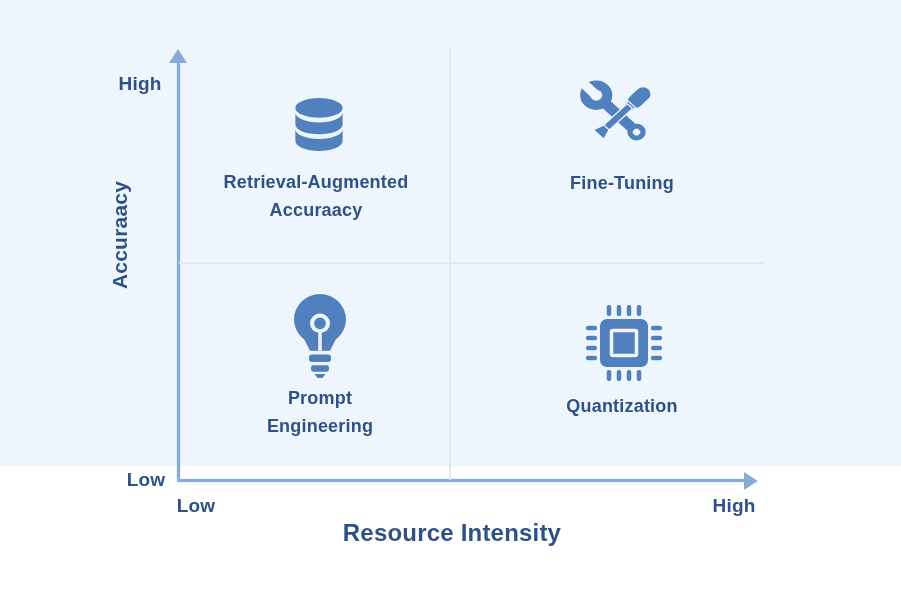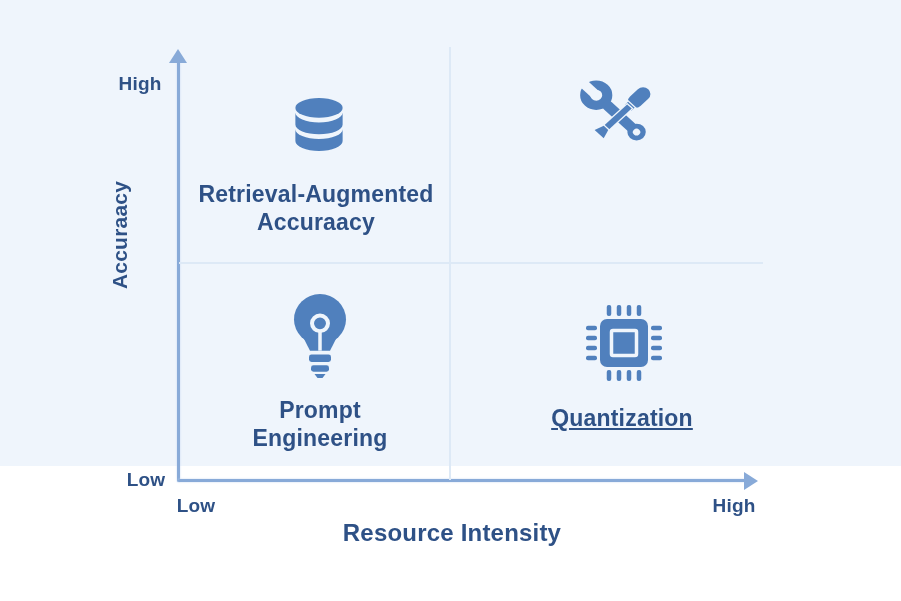--- a/index.html
+++ b/index.html
@@ -33,26 +33,26 @@
        font-weight:700; white-space:nowrap; letter-spacing:0.2px; }
   .tick { font-size:19px; }
   #tickYHigh { left:140px; top:84px; }
   #tickYLow  { left:146px; top:480px; }
   #tickXLow  { left:196px; top:506px; }
   #tickXHigh { left:734px; top:506px; }
   #yTitle { left:120px; top:235px; font-size:21px; transform:translate(-50%,-50%) rotate(-90deg); }
   #xTitle { left:452px; top:533px; font-size:24px; }
 
   .qlabel { position:absolute; transform:translate(-50%,-50%); color:var(--text,#2e5186);
-            font-weight:700; font-size:23px; line-height:28px; text-align:center;
-            white-space:nowrap; letter-spacing:0.2px;margin-top:12px; }
+            font-weight:700; font-size:18px; line-height:28px; text-align:center;
+            white-space:nowrap; letter-spacing:0.2px; }
   #ragLabel { left:316px; top:196px; }
   #ftLabel  { left:622px; top:183px; }
   #peLabel  { left:320px; top:412px; }
-  #qzLabel  { left:622px; top:406px;text-decoration:underline; }
+  #qzLabel  { left:622px; top:406px; }
 
   
   .icon { position:absolute; transform:translate(-50%,-50%); line-height:0; }
   #dbIcon    { left:319px; top:125px; }
   #toolsIcon { left:619px; top:116px; }
   #bulbIcon  { left:320px; top:336px; }
   #chipIcon  { left:624px; top:343px; }
 
   .fillc    { fill: var(--icon,#5080bd); }
   .bgfill   { fill: var(--background,#eff5fc); }
@@ -102,20 +102,23 @@
         <circle class="bgfill" cx="50" cy="77" r="4"></circle>
       </g>
       <g transform="rotate(45 50 50)">
         <rect class="sd" x="42" y="5" width="16" height="28" rx="8"></rect>
         <rect class="sd" x="45" y="31" width="10" height="5"></rect>
         <rect class="sd" x="46.5" y="34" width="7" height="38"></rect>
         <path class="sd" d="M46.5 70 L43 80.5 L57 80.5 L53.5 70 Z"></path>
       </g>
     </svg>
   </div>
+  <div class="qlabel" id="ftLabel">
+    <div>Fine-Tuning</div>
+  </div>
 
   <div class="icon" id="bulbIcon">
     <svg width="56" height="84" viewBox="0 0 56 86" preserveAspectRatio="none">
       <circle class="fillc" cx="28" cy="26" r="26"></circle>
       <path class="fillc" d="M9 40 L47 40 L38 58 L18 58 Z"></path>
       <circle class="bgstroke" cx="28" cy="30" r="8" fill="none" stroke-width="4"></circle>
       <rect class="bgfill" x="26.25" y="38" width="3.5" height="20"></rect>
       <rect class="fillc" x="17" y="62" width="22" height="7.5" rx="2.5"></rect>
       <rect class="fillc" x="19" y="73" width="18" height="6.5" rx="2.5"></rect>
       <path class="fillc" d="M22.5 82 L33.5 82 L30.5 86 L25.5 86 Z"></path>

